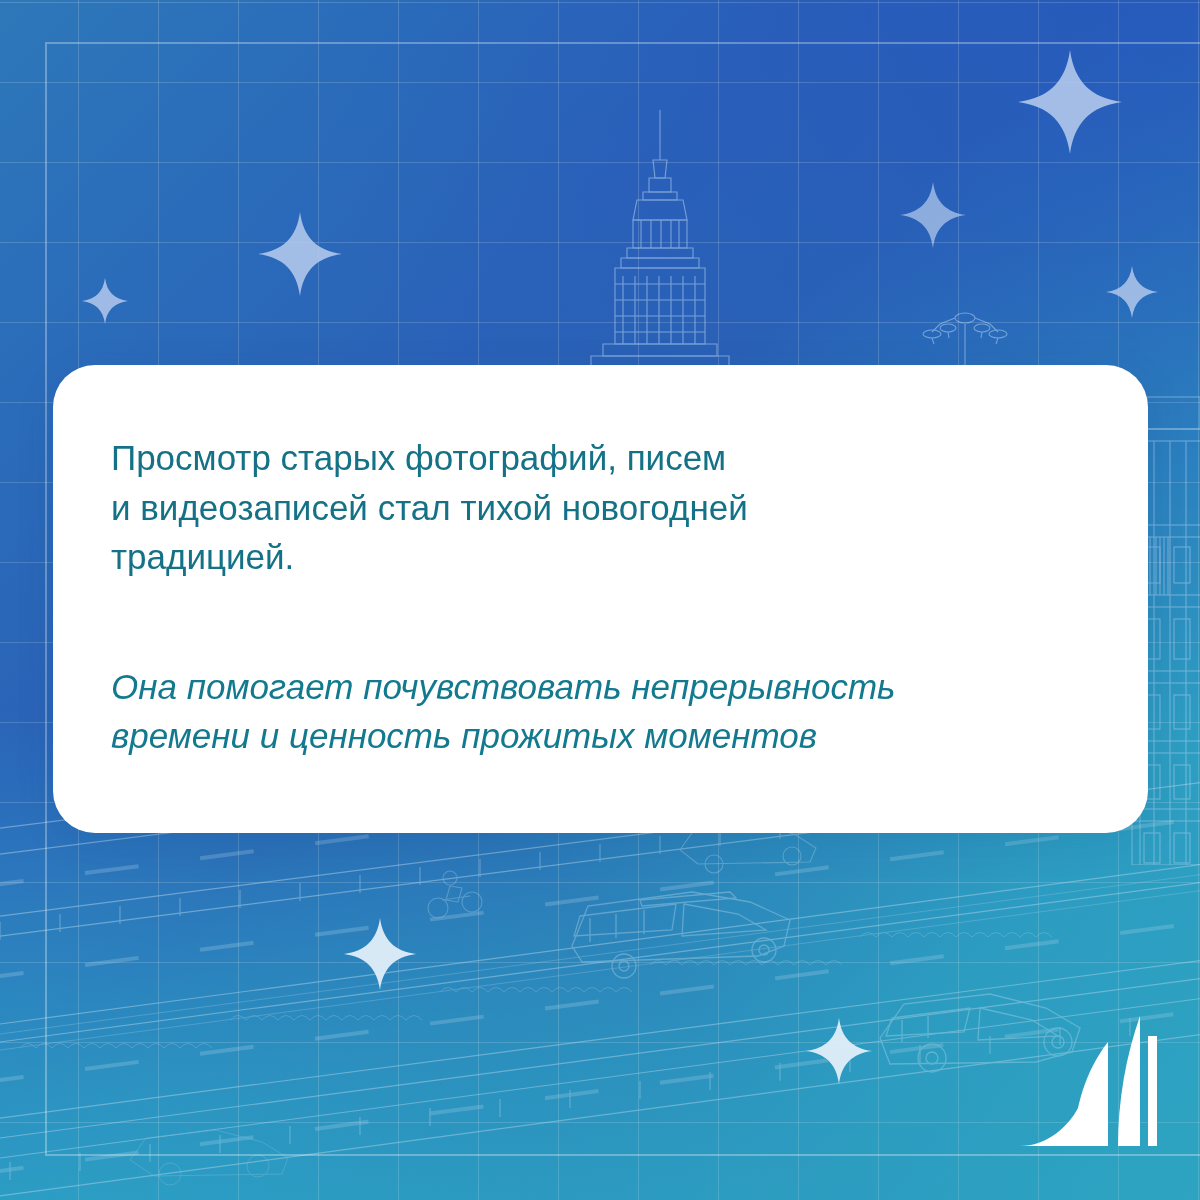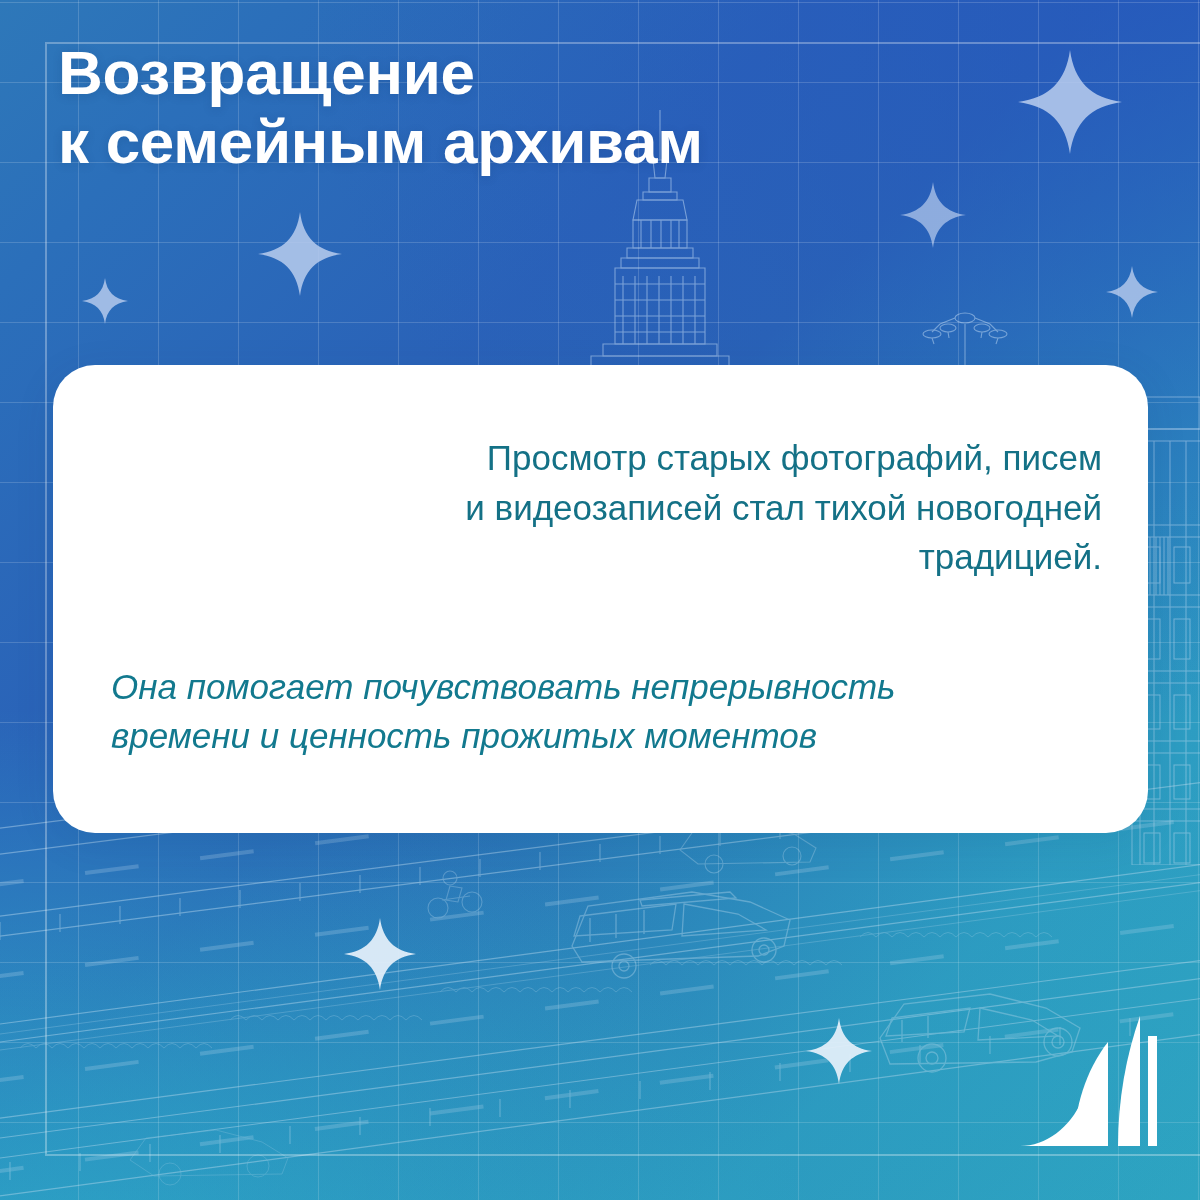--- a/index.html
+++ b/index.html
@@ -91,21 +91,20 @@
   .card-inner {
     position:absolute;
     left:58px; top:68px; right:46px;
   }
   .body-text {
     color:#147186;
     font-size:35px;
     line-height:1.42;
     white-space:pre-line;
     font-weight:400;
-    text-align:right;
   }
   .italic-text {
     color:#12798e;
     font-size:35px;
     line-height:1.40;
     font-style:italic;
     font-weight:500;
     white-space:pre-line;
     margin-top:80px;
   }
@@ -302,22 +301,20 @@
     <svg class="star" style="left:344px; top:918px; opacity:0.92;" width="72" height="72" viewBox="0 0 100 100">
       <path d="M50 0 C54 30 70 46 100 50 C70 54 54 70 50 100 C46 70 30 54 0 50 C30 46 46 30 50 0 Z" fill="#e6f1fb"></path>
     </svg>
     <svg class="star" style="left:806px; top:1018px; opacity:0.92;" width="66" height="66" viewBox="0 0 100 100">
       <path d="M50 0 C54 30 70 46 100 50 C70 54 54 70 50 100 C46 70 30 54 0 50 C30 46 46 30 50 0 Z" fill="#e6f1fb"></path>
     </svg>
   </div>
 
   <div class="frame"></div>
 
-  <h1 class="heading">Возвращение
-к семейным архивам</h1>
 
   <div class="card">
     <div class="card-inner">
       <p class="body-text">Просмотр старых фотографий, писем
 и видеозаписей стал тихой новогодней
 традицией.</p>
       <p class="italic-text">Она помогает почувствовать непрерывность
 времени и ценность прожитых моментов</p>
     </div>
   </div>

